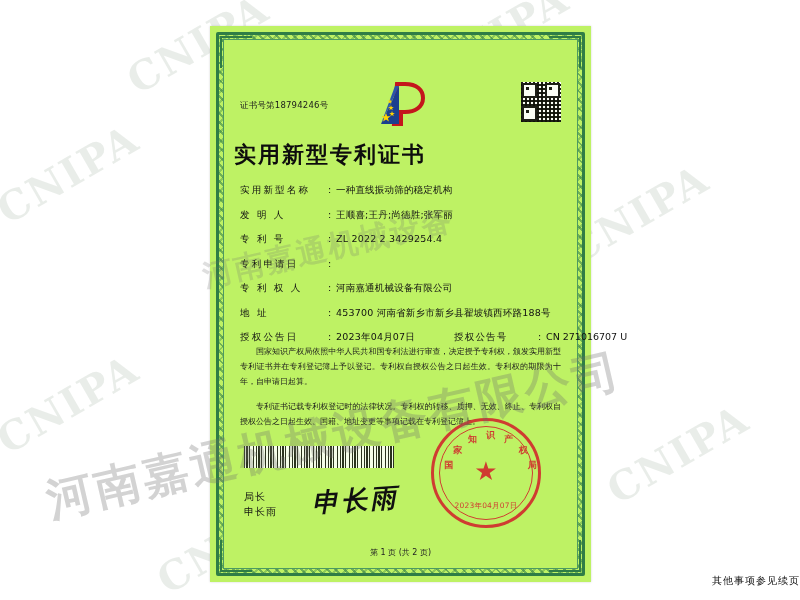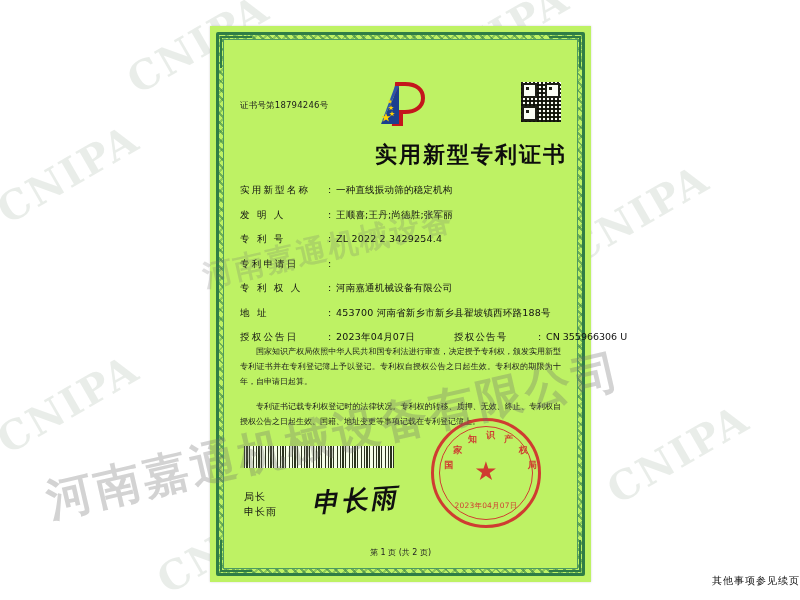--- a/index.html
+++ b/index.html
@@ -122,21 +122,21 @@
   }
   .qr .qbox.a { left: 1px; top: 1px; }
   .qr .qbox.b { right: 1px; top: 1px; }
   .qr .qbox.c { left: 1px; bottom: 1px; }
 
   
   .doc-title {
     position: absolute;
     left: 0; right: 0;
     top: 92px;
-    text-align: right;
+    text-align: left;
     font-family: "DejaVu Serif", "Liberation Serif", serif;
     font-size: 22px;
     font-weight: 700;
     color: #0d0d0d;
     letter-spacing: 2px;
   }
 
   
   .fields {
     position: absolute;
@@ -424,21 +424,21 @@
           <span class="fcolon">:</span>
           <span class="fvalue">453700 河南省新乡市新乡县翟坡镇西环路188号</span>
         </div>
 
         <div class="frow split">
           <span class="flabel">授权公告日</span>
           <span class="fcolon">:</span>
           <span class="fvalue">2023年04月07日</span>
           <span class="second-label">授权公告号</span>
           <span class="fcolon">:</span>
-          <span class="second-value">CN 355966306 U</span>
+          <span class="second-value">CN 271016707 U</span>
         </div>
 
       </div>
 
       <div class="paras">
         <p>国家知识产权局依照中华人民共和国专利法进行审查，决定授予专利权，颁发实用新型专利证书并在专利登记簿上予以登记。专利权自授权公告之日起生效。专利权的期限为十年，自申请日起算。</p>
         <p>专利证书记载专利权登记时的法律状况。专利权的转移、质押、无效、终止、专利权自授权公告之日起生效、国籍、地址变更等事项记载在专利登记簿上。</p>
       </div>
 
       <div class="barcode"></div>

